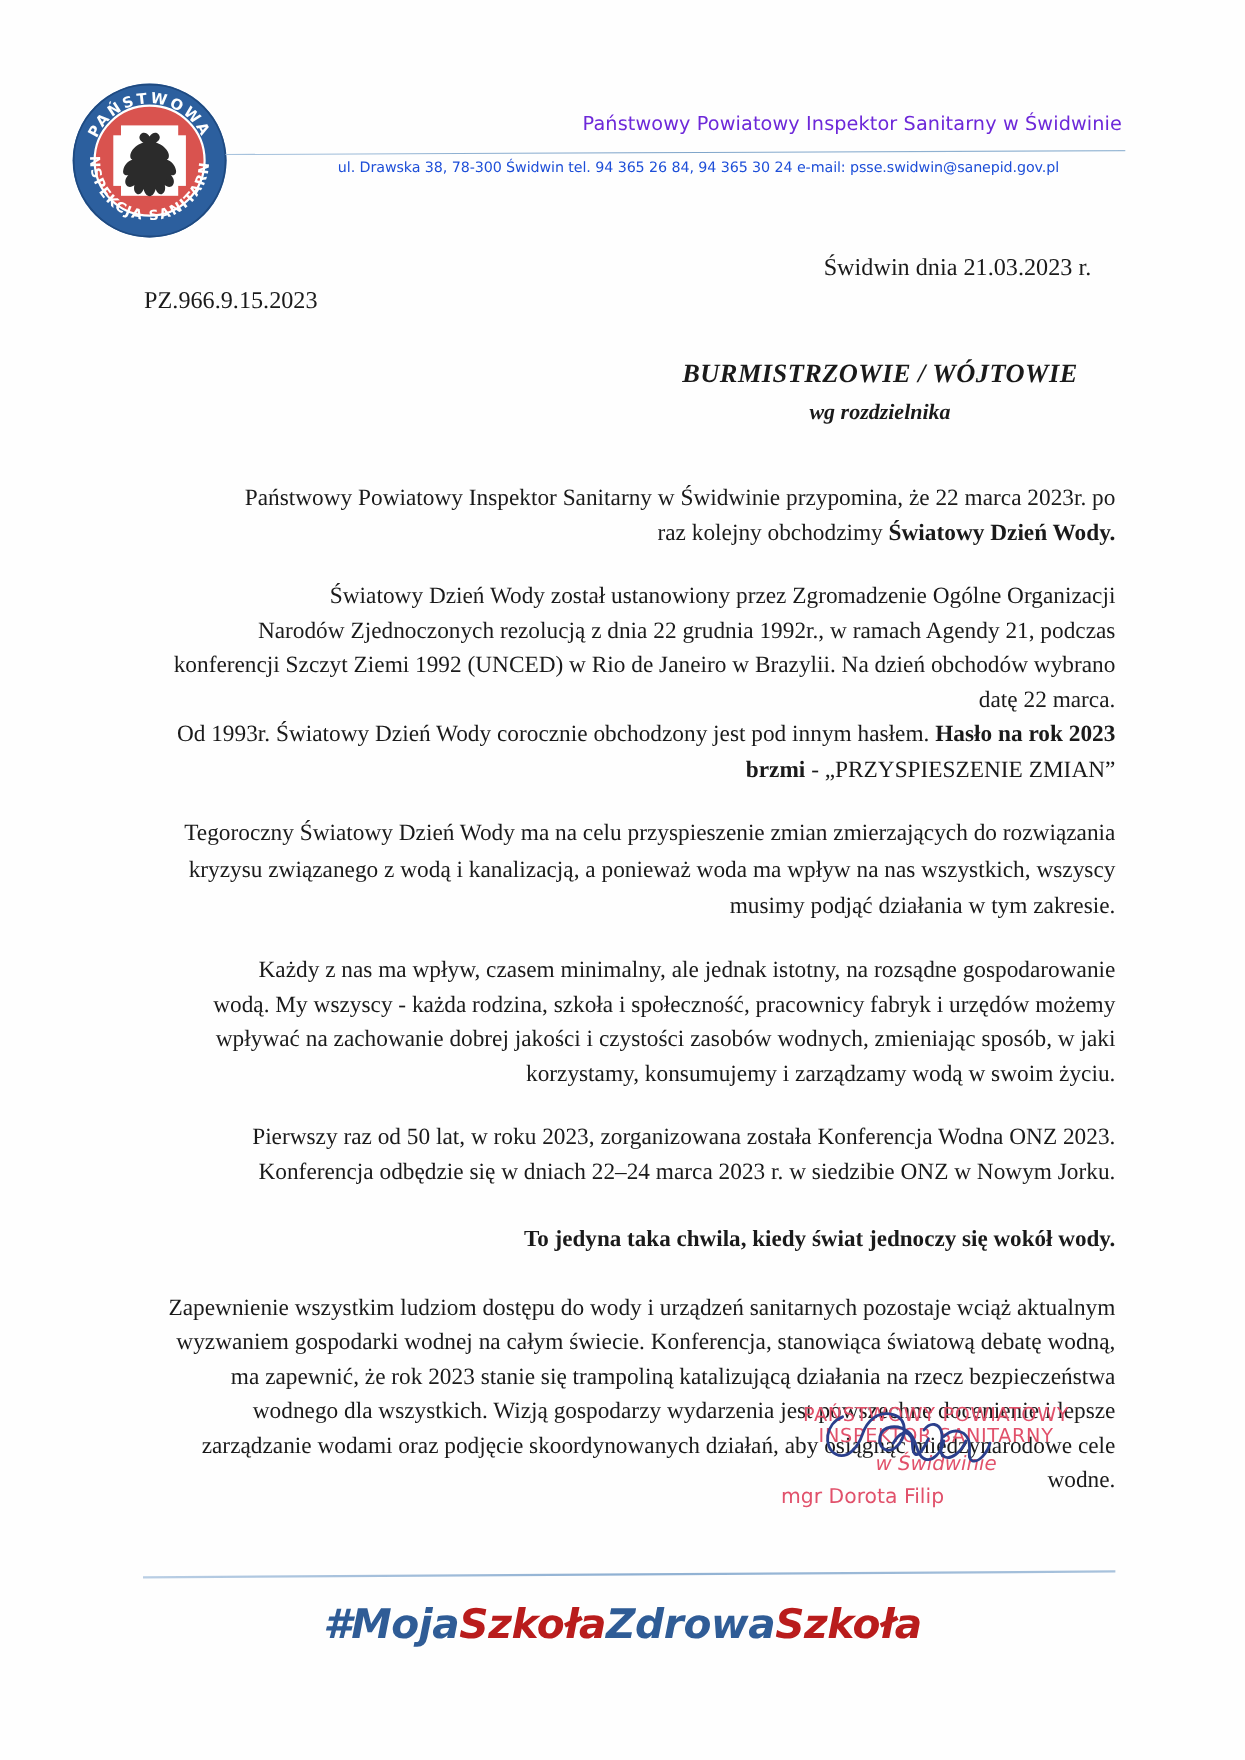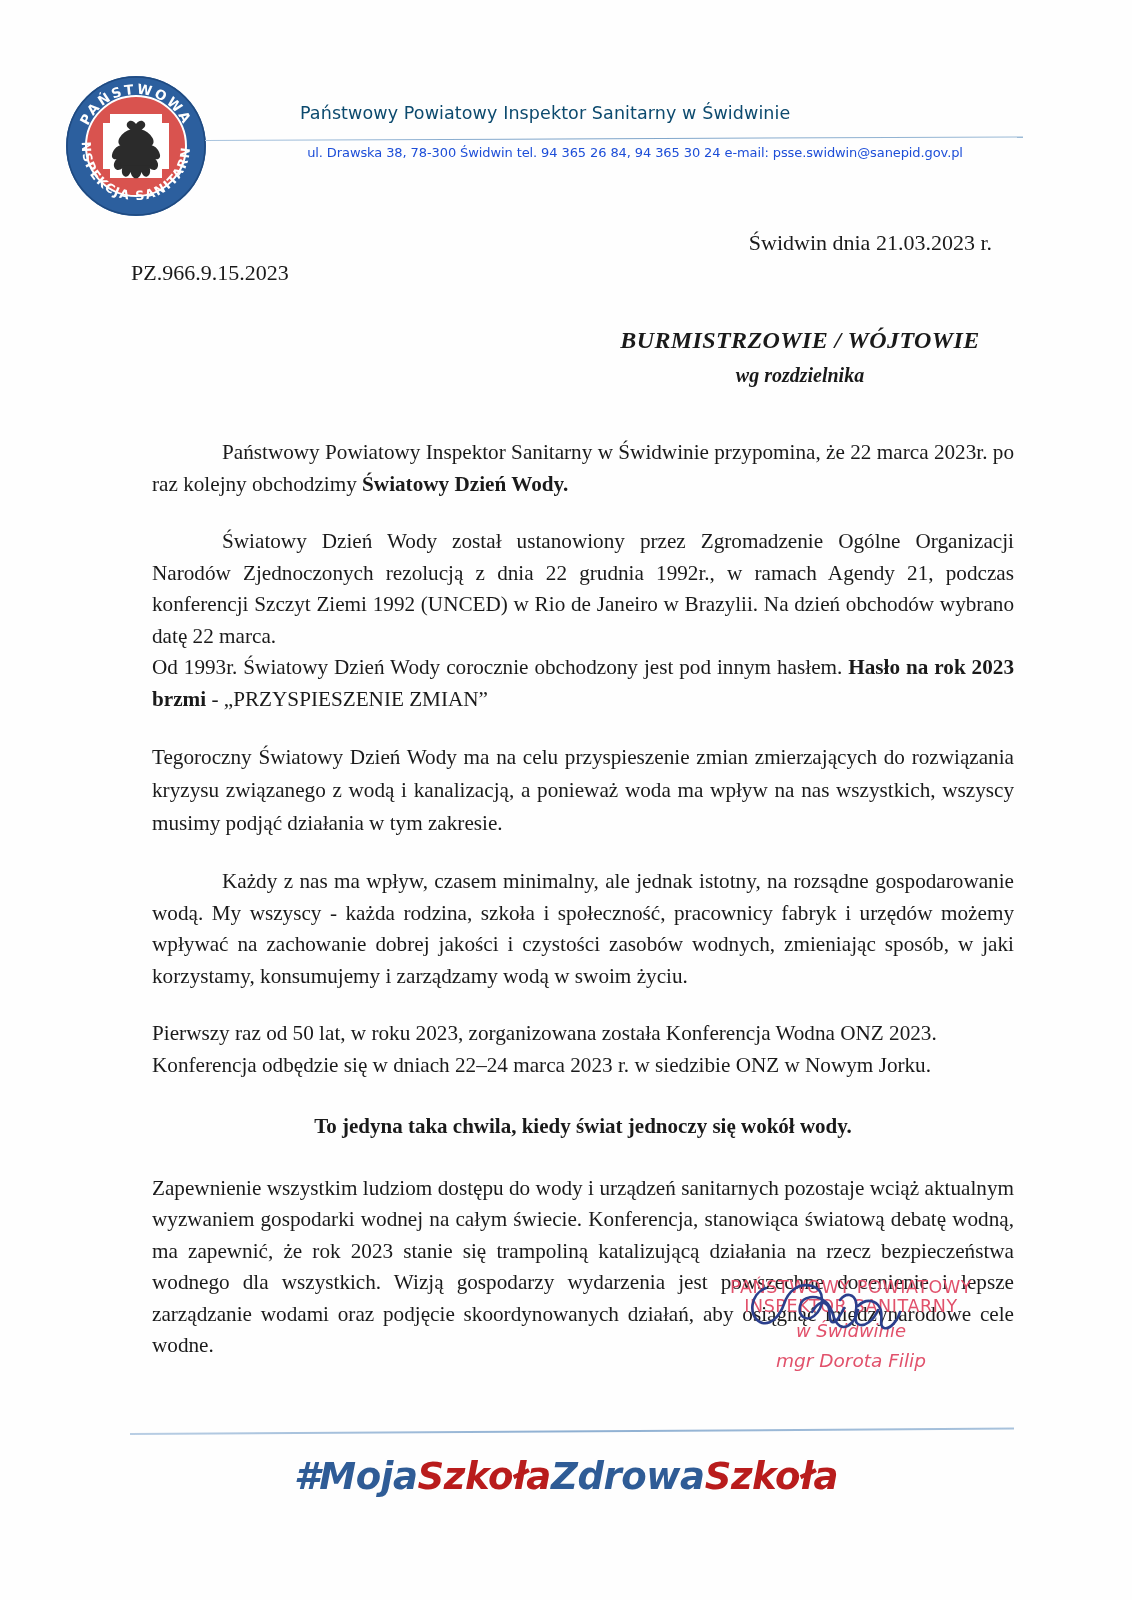--- a/index.html
+++ b/index.html
@@ -37,25 +37,25 @@
     width: 148px;
     height: 148px;
   }
   .seal svg { display: block; width: 148px; height: 148px; }
 
   .org-title {
     position: absolute;
     left: 300px;
     top: 103px;
     width: 720px;
-    text-align: left;
+    text-align: right;
     font-family: "DejaVu Sans", sans-serif;
     font-size: 17.5px;
     letter-spacing: 0.1px;
-    color: #0c4a6e;
+    color: #6d28d9;
   }
 
   .head-rule {
     position: absolute;
     left: 205px;
     top: 140px;
     width: 818px;
     height: 1px;
     background: linear-gradient(to right, #a9c4de 0%, #7ba2c8 45%, #9bbad6 100%);
     transform: rotate(-0.25deg);
@@ -114,21 +114,21 @@
     position: absolute;
     left: 131px;
     top: 437px;
     width: 862px;
     font-size: 21.2px;
     line-height: 31.5px;
     text-align: justify;
     text-justify: inter-word;
     margin-left: 21px;
   }
-  .body-text p { margin: 0; }
+  .body-text p { margin: 0; text-align: right; }
   .indent { text-indent: 70px; }
   .gap-m { margin-top: 26px !important; }
   .gap-l { margin-top: 30px !important; }
   b, .b { font-weight: bold; }
   .center-bold {
     text-align: center;
     font-weight: bold;
     font-size: 21px;
   }
   .bold-block {
@@ -165,23 +165,21 @@
     width: 282px;
     text-align: center;
     font-size: 18px;
     font-style: italic;
     color: #e1516b;
   }
   .stamp-l4 {
     position: absolute;
     left: 4px; top: 78px;
     width: 282px;
-    text-align: center;
     font-size: 18.5px;
-    font-style: italic;
     color: #e1516b;
   }
   .signature {
     position: absolute;
     left: 740px;
     top: 1272px;
     width: 200px;
     height: 80px;
     pointer-events: none;
   }

